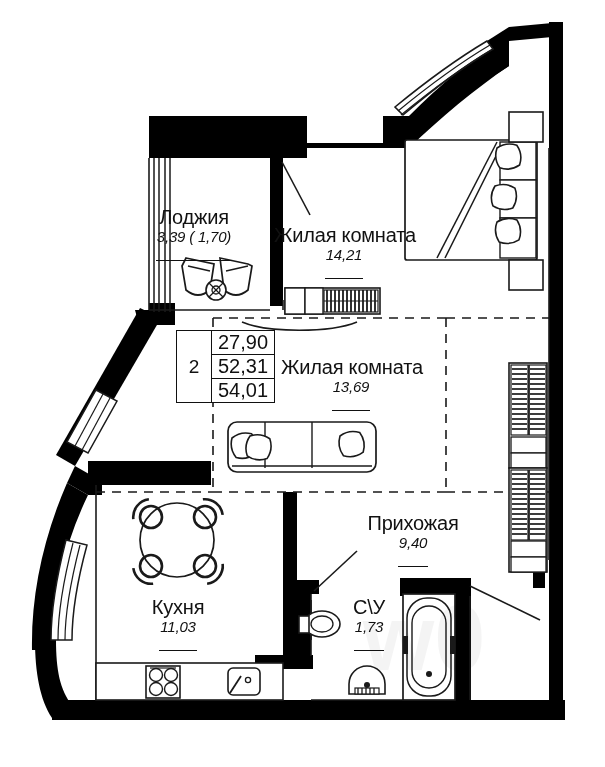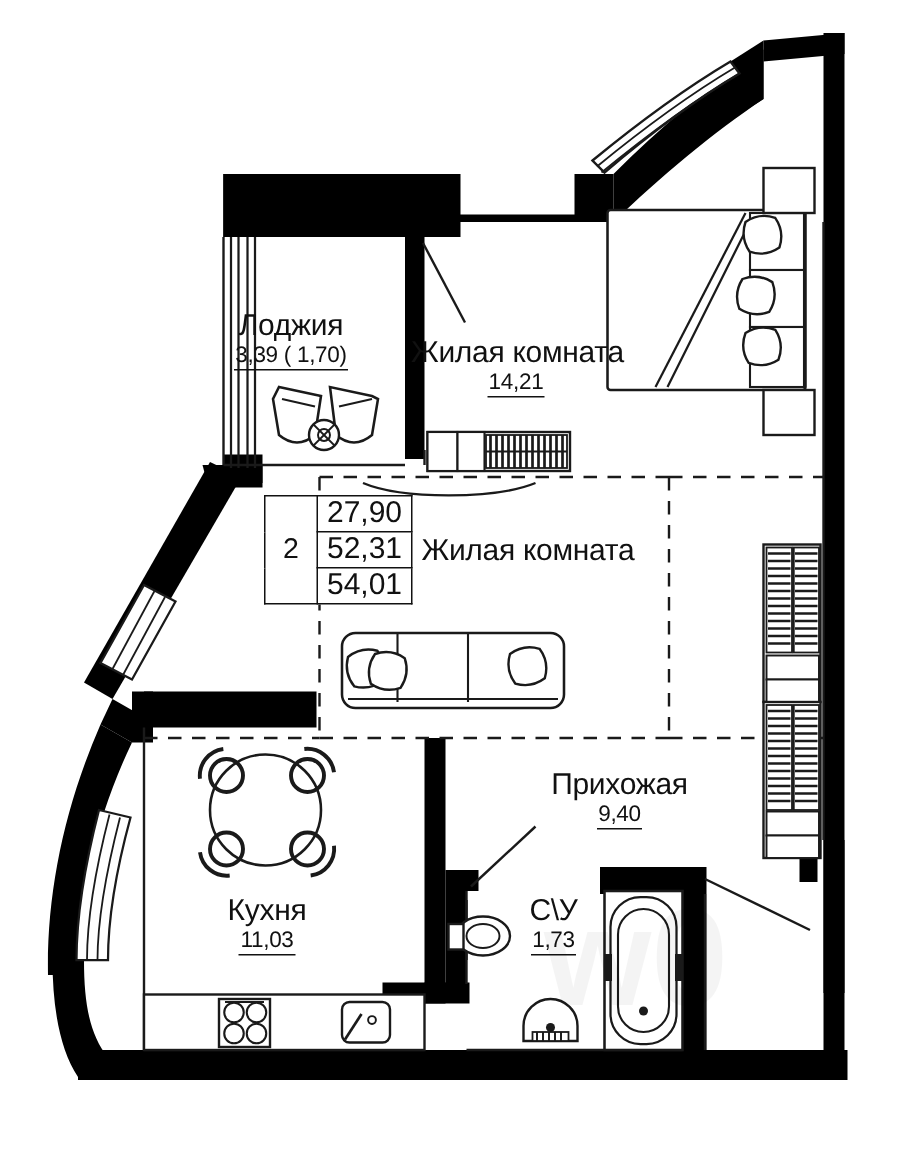--- a/index.html
+++ b/index.html
@@ -43,21 +43,22 @@
     font-weight: 400;
   }
   .lbl .area {
     display: block;
     font-size: 15px;
     font-weight: 400;
     margin-top: 1px;
   }
   .lbl .area span.u {
     border-bottom: 1.6px solid #111111;
-    padding: 0 1px 1px 1px;
+    padding: 0 1px 15px 1px;
+    font-style: italic;
   }
   .tbl {
     position: absolute;
     border-collapse: collapse;
     background: #ffffff;
   }
   .tbl td {
     border: 1.5px solid #111111;
     font-size: 20px;
     color: #111111;
@@ -477,20 +478,21 @@
     <span class="area"><span class="u">3,39 ( 1,70)</span></span>
   </div>
 
   <div class="lbl" style="left:274px; top:224px; width:140px;">
     <span class="name">Жилая комната</span>
     <span class="area"><span class="u">14,21</span></span>
   </div>
 
   <div class="lbl" style="left:281px; top:356px; width:140px;">
     <span class="name">Жилая комната</span>
+    <span class="area"><span class="u">13,69</span></span>
   </div>
 
   <div class="lbl" style="left:361px; top:512px; width:104px;">
     <span class="name">Прихожая</span>
     <span class="area"><span class="u">9,40</span></span>
   </div>
 
   <div class="lbl" style="left:335px; top:596px; width:68px;text-align:center;">
     <span class="name">С\У</span>
     <span class="area"><span class="u">1,73</span></span>

